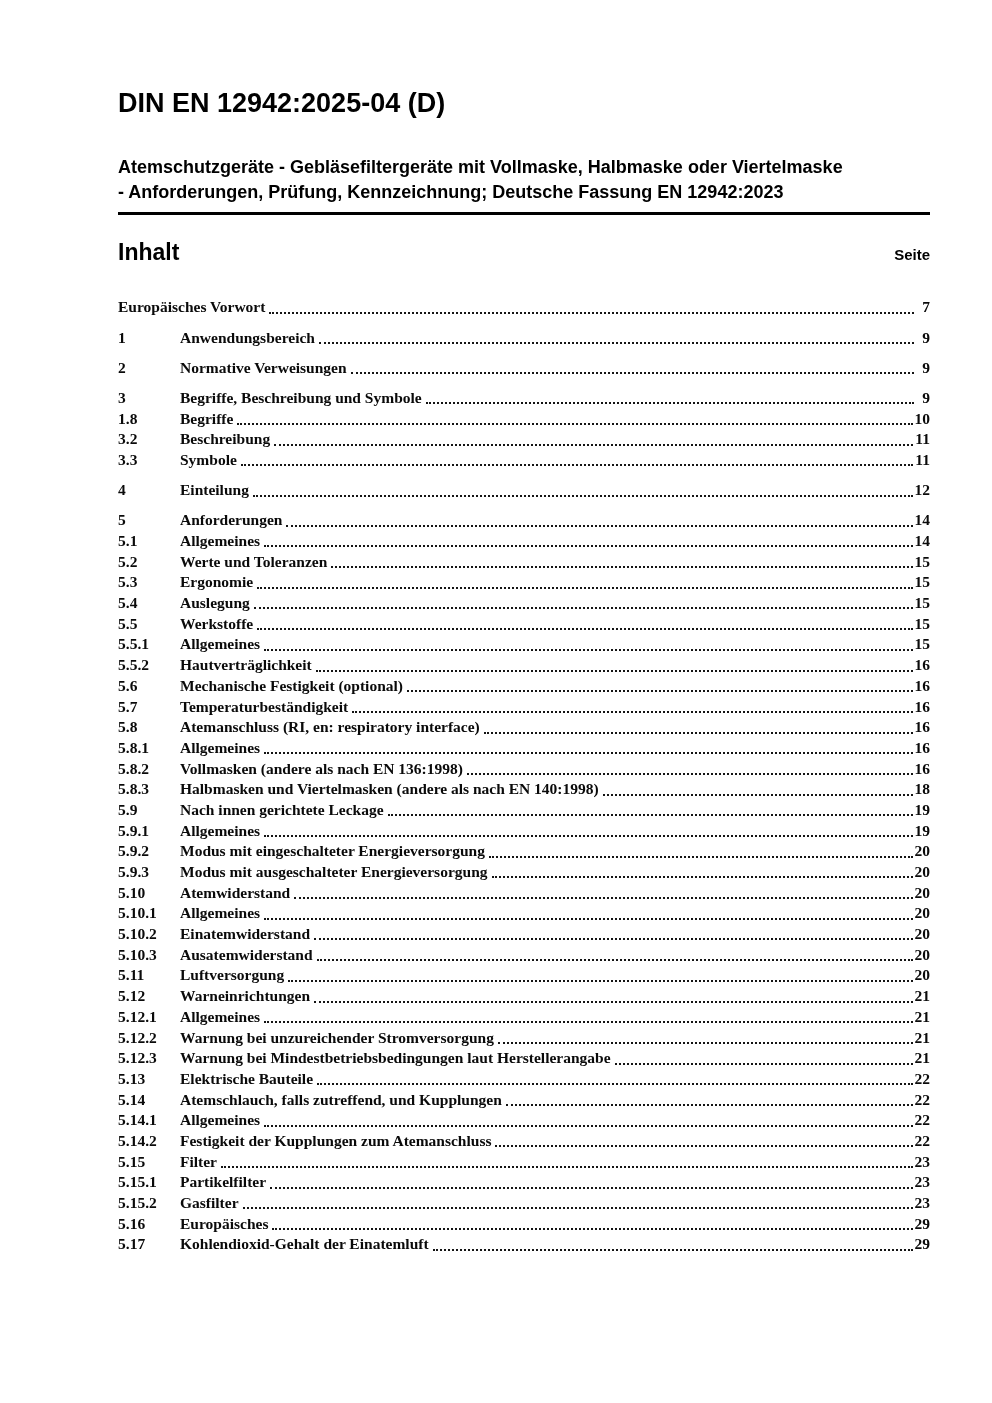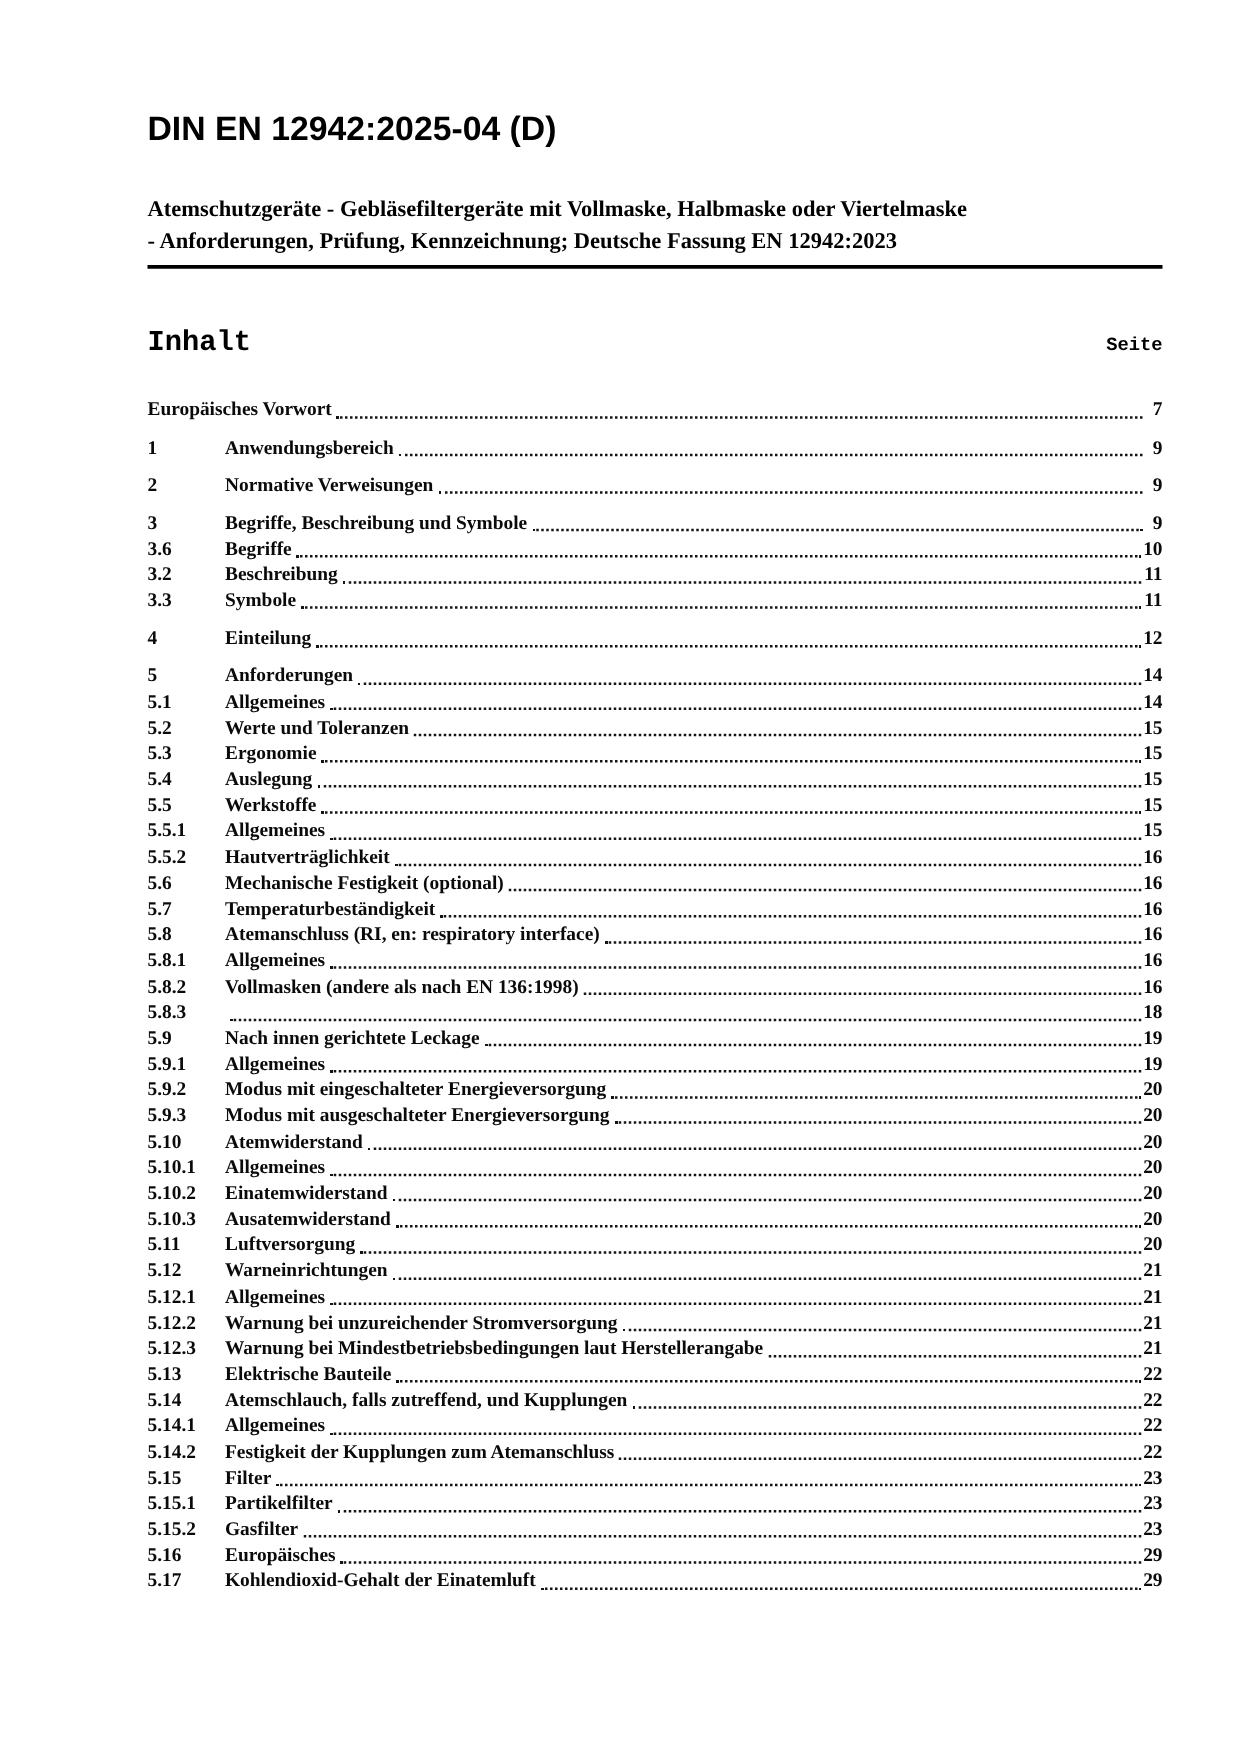--- a/index.html
+++ b/index.html
@@ -29,28 +29,26 @@
     font-weight: bold;
     font-family: "Liberation Sans", sans-serif;
   }
   .subtitle {
     margin-top: 37px;
     font-size: 18px;
     line-height: 25px;
     font-weight: bold;
     border-bottom: 3px solid #000;
     padding-bottom: 7px;
-    font-family: Liberation Serif, serif;
   }
   .toc-header {
     display: flex;
     justify-content: space-between;
     align-items: baseline;
-    margin-top: 46px;
-    font-family: Liberation Mono, monospace;
+    margin-top: 24px;
   }
   .toc-heading {
     font-size: 23px;
     font-weight: bold;
   }
   .page-col-label {
     font-size: 15px;
     font-weight: bold;
   }
   .toc {
@@ -135,21 +133,21 @@
     <span class="dots"></span>
     <span class="pg">9</span>
   </div>
         <div class="toc-row gap">
     <span class="num">3</span>
     <span class="title">Begriffe, Beschreibung und Symbole</span>
     <span class="dots"></span>
     <span class="pg">9</span>
   </div>
         <div class="toc-row">
-    <span class="num">3.6</span>
+    <span class="num">1.8</span>
     <span class="title">Begriffe</span>
     <span class="dots"></span>
     <span class="pg">10</span>
   </div>
         <div class="toc-row">
     <span class="num">3.2</span>
     <span class="title">Beschreibung</span>
     <span class="dots"></span>
     <span class="pg">11</span>
   </div>
@@ -238,20 +236,21 @@
     <span class="pg">16</span>
   </div>
         <div class="toc-row">
     <span class="num">5.8.2</span>
     <span class="title">Vollmasken (andere als nach EN 136:1998)</span>
     <span class="dots"></span>
     <span class="pg">16</span>
   </div>
         <div class="toc-row">
     <span class="num">5.8.3</span>
+    <span class="title">Halbmasken und Viertelmasken (andere als nach EN 140:1998)</span>
     <span class="dots"></span>
     <span class="pg">18</span>
   </div>
         <div class="toc-row">
     <span class="num">5.9</span>
     <span class="title">Nach innen gerichtete Leckage</span>
     <span class="dots"></span>
     <span class="pg">19</span>
   </div>
         <div class="toc-row">

